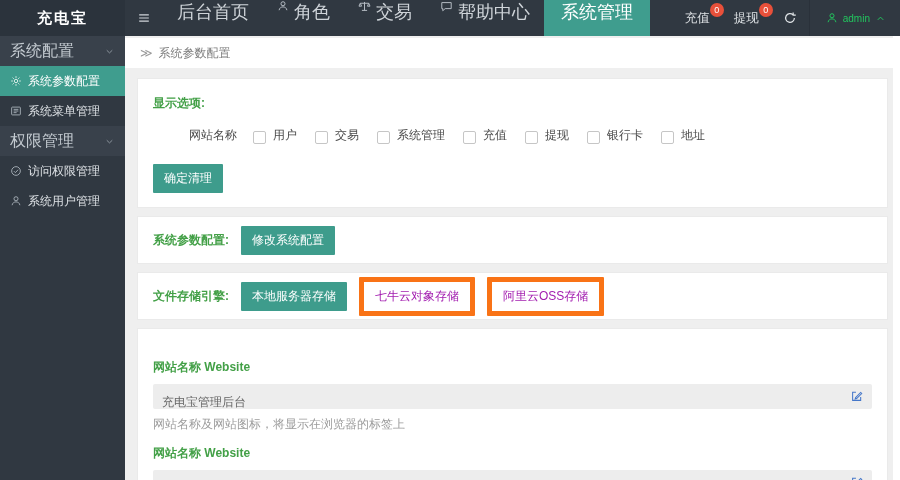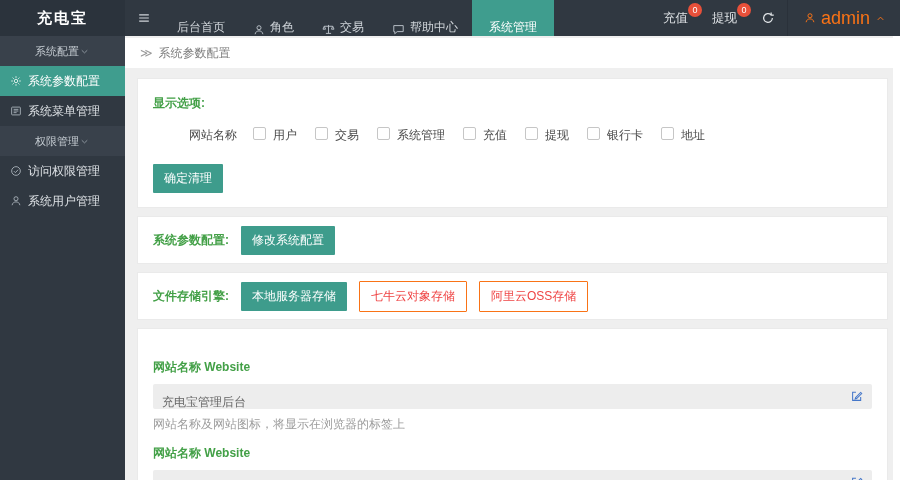--- a/index.html
+++ b/index.html
@@ -4,56 +4,56 @@
 <style>
   * { margin:0; padding:0; box-sizing:border-box; }
   html,body { width:900px; height:480px; overflow:hidden; }
   body { font-family:"Liberation Sans","DejaVu Sans",sans-serif; background:#efefef; position:relative; font-size:12px; color:#555; }
 
   
   .topbar { position:absolute; top:0; left:0; width:900px; height:36px; background:#303841; display:flex; align-items:stretch; z-index:5; }
   .logo { width:125px; background:#2b333c; color:#fff; font-size:15px; font-weight:bold; display:flex; align-items:center; justify-content:center; letter-spacing:2px; }
   .hamburger { width:38px; display:flex; align-items:center; justify-content:center; color:#cfd4d9; cursor:pointer; }
   .topnav { display:flex; align-items:stretch; }
-  .nav-item { display:flex; align-items:flex-end; gap:5px; padding:0 14px; color:#cfd4d9; font-size:12px; cursor:pointer; }
+  .nav-item { display:flex; align-items:flex-start; gap:5px; padding:0 14px; color:#cfd4d9; font-size:18px; cursor:pointer; }
   .nav-item .nic { display:flex; align-items:center; color:#b7bec5; }
   .nav-item.active { background:#3f9d8e; color:#fff; padding:0 17px; }
   .top-right { margin-left:auto; display:flex; align-items:stretch; }
   .top-action { position:relative; display:flex; align-items:center; padding:0 12px; color:#dfe3e6; font-size:12.5px; cursor:pointer; }
   .badge { position:absolute; top:3px; right:-2px; min-width:14px; height:14px; border-radius:8px; background:#e8503a; color:#fff; font-size:9px; display:flex; align-items:center; justify-content:center; padding:0 3px; }
   .refresh { display:flex; align-items:center; padding:0 12px; color:#dfe3e6; cursor:pointer; }
-  .user { display:flex; align-items:center; gap:5px; padding:0 14px 0 16px; color:#f97316; font-size:18px; border-left:1px solid #2a313a; cursor:pointer; }
+  .user { display:flex; align-items:center; gap:5px; padding:0 14px 0 16px; color:#22c55e; font-size:10px; border-left:1px solid #2a313a; cursor:pointer; }
 
   
   .sidebar { position:absolute; top:36px; left:0; width:125px; height:444px; background:#303841; z-index:4; }
-  .group-header { height:30px; display:flex; align-items:center; justify-content:center; padding:0 10px; color:#c3cad0; font-size:11px; background:#39414b; cursor:pointer; }
+  .group-header { height:30px; display:flex; align-items:center; justify-content:space-between; padding:0 10px; color:#c3cad0; font-size:16px; background:#39414b; cursor:pointer; }
   .group-header .chev { color:#8d969e; }
   .side-item { height:30px; display:flex; align-items:center; gap:6px; padding:0 10px; color:#dde1e5; font-size:12px; cursor:pointer; }
   .side-item .sic { display:flex; align-items:center; color:#a9b2ba; }
   .side-item.active { background:#3f9d8e; color:#fff; }
   .side-item.active .sic { color:#e9f4f1; }
 
   
   .main { position:absolute; top:36px; left:125px; width:775px; height:444px; }
   .breadcrumb { margin-top:2px; height:30px; background:#fff; display:flex; align-items:center; gap:6px; padding:0 15px; color:#7d7d7d; font-size:12px; }
   .bc-chevrons { color:#9a9a9a; font-size:12px; }
   .content { padding:10px 12px 0 12px; }
   .card { background:#fff; border:1px solid #eaeaea; margin-bottom:8px; }
 
   .green-label { color:#43a047; font-weight:bold; font-size:12px; }
 
   .card-cleanup { padding:16px 15px 14px 15px; }
   .opt-row { margin-top:15px; margin-left:36px; display:flex; align-items:center; }
   .opt-label { color:#4a4a4a; margin-right:16px; }
-  .cb { display:flex; align-items:flex-start; margin-right:18px; cursor:pointer; }
+  .cb { display:flex; align-items:flex-end; margin-right:18px; cursor:pointer; }
   .cb .box { width:13px; height:13px; background:#fff; border:1px solid #c6c6c6; border-radius:2px; margin-right:7px; }
   .cb-text { color:#4a4a4a; }
   .btn { font-family:inherit; font-size:12px; border:none; border-radius:1px; padding:6px 11px; cursor:pointer; }
   .btn.teal { background:#3e9c8c; color:#fff; }
-  .btn.ghost { background:#fff; color:#ef4444; border:1px solid #f97316; }
+  .btn.ghost { background:#fff; color:#a21caf; border:5px solid #f97316; }
   .card-cleanup .btn { margin-top:20px; display:block; }
 
   .row-card { height:48px; display:flex; align-items:center; padding:0 15px; gap:8px; }
   .row-card .btn { margin-left:4px; }
 
   .card-site { padding:30px 15px 20px 15px; height:240px; }
   .field { margin-bottom:12px; }
   .field-label { margin-bottom:8px; }
   .input-wrap { position:relative; }
   .input-wrap input { width:100%; height:25px; background:#ededed; border:none; border-radius:2px; padding:12px 28px 0 9px; color:#666; font-size:12px; font-family:inherit; }

